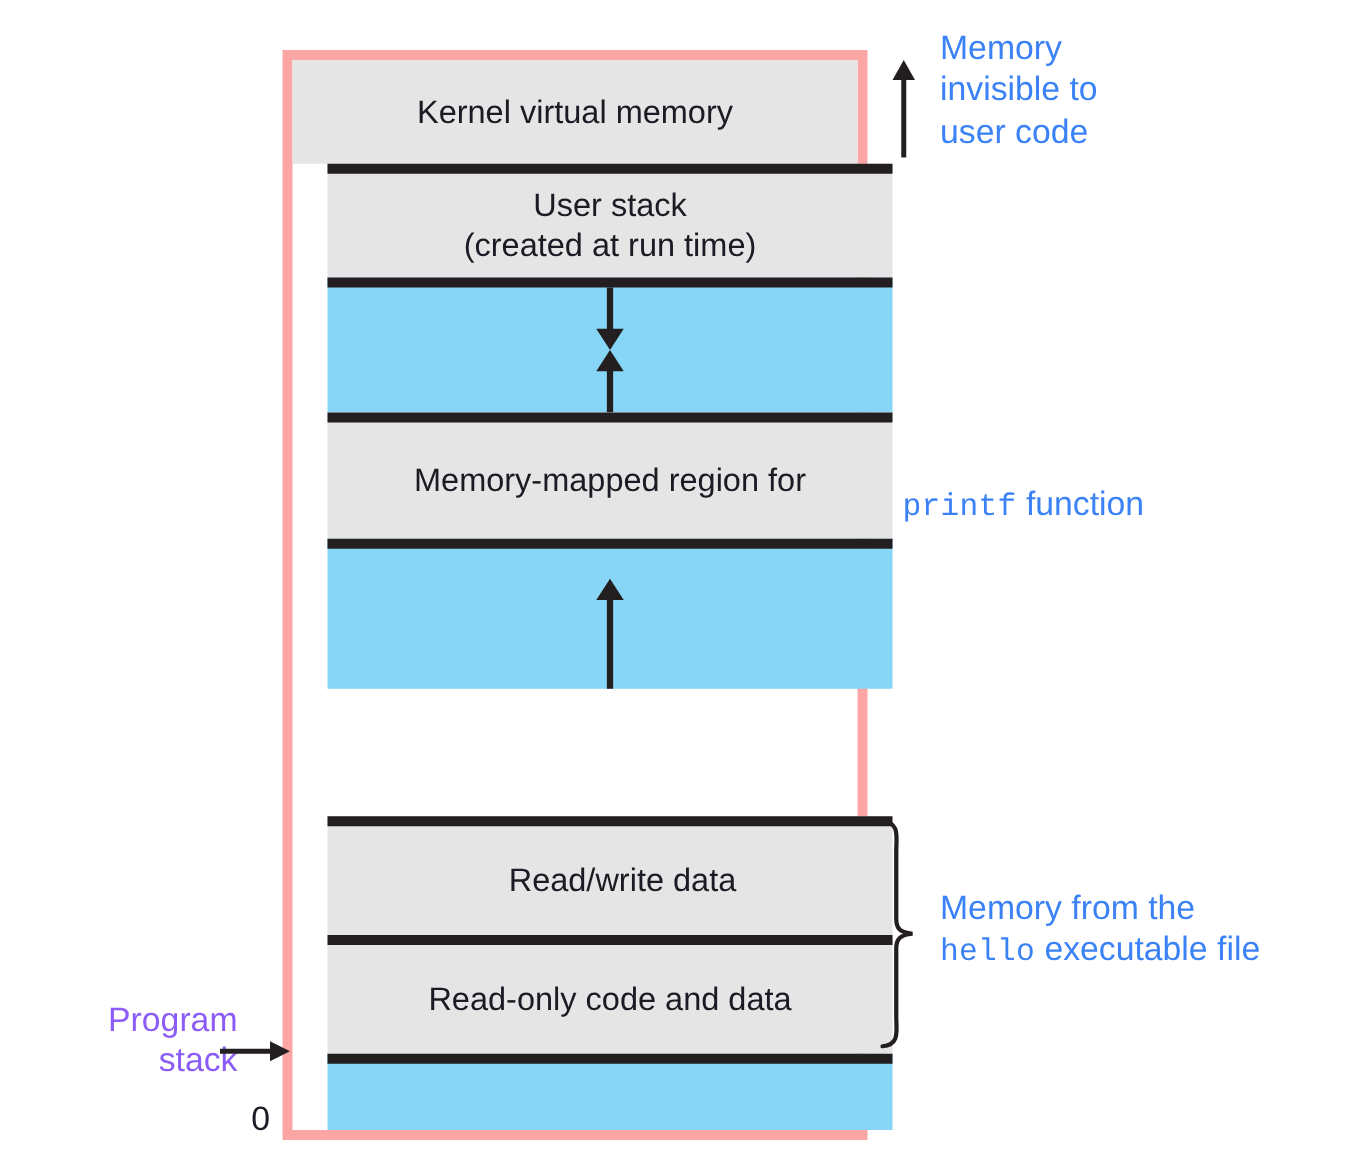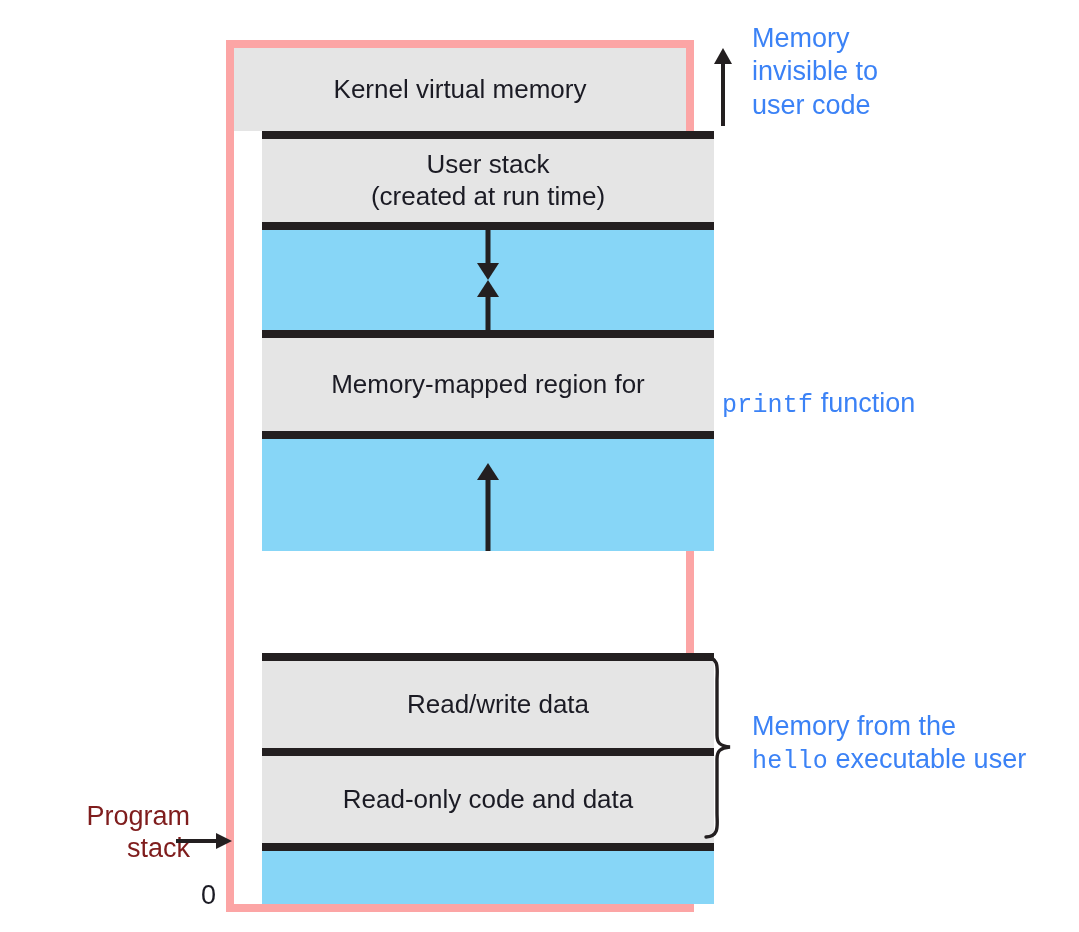--- a/index.html
+++ b/index.html
@@ -129,21 +129,21 @@
 
   
   #program-start-label {
     position: absolute;
     left: 10px;
     top: 800px;
     width: 180px;
     text-align: right;
     font-size: 27px;
     line-height: 1.2;
-    color: #7f1d1d;
+    color: #8b5cf6;
   }
   #program-start-arrow {
     position: absolute;
     left: 176px;
     top: 833px;
     width: 56px;
     height: 16px;
   }
   #program-start-arrow .shaft {
     position: absolute;
@@ -239,21 +239,21 @@
 <div class="annot" id="printf-annotation">
   <span class="mono" style="font-size:25px;">printf</span><span> function</span>
 </div>
 
 <svg id="exec-brace" viewBox="0 0 40 184">
   <path d="M6 2 C20 3 17 14 17 26 L17 80 C17 88 20 91 30 92 C20 93 17 96 17 104 L17 158 C17 170 20 181 6 182" fill="none" stroke="#231f20" stroke-width="3.4" stroke-linecap="round"></path>
 </svg>
 
 <div class="annot" id="loaded-from-annotation">
   <div>Memory from the</div>
-  <div><span class="mono" style="font-size:25px;">hello</span><span> executable user</span></div>
+  <div><span class="mono" style="font-size:25px;">hello</span><span> executable file</span></div>
 </div>
 
 <div id="program-start-label">
   <div>Program</div>
   <div>stack</div>
 </div>
 
 <div id="program-start-arrow">
   <span class="shaft"></span>
   <span class="head"></span>

